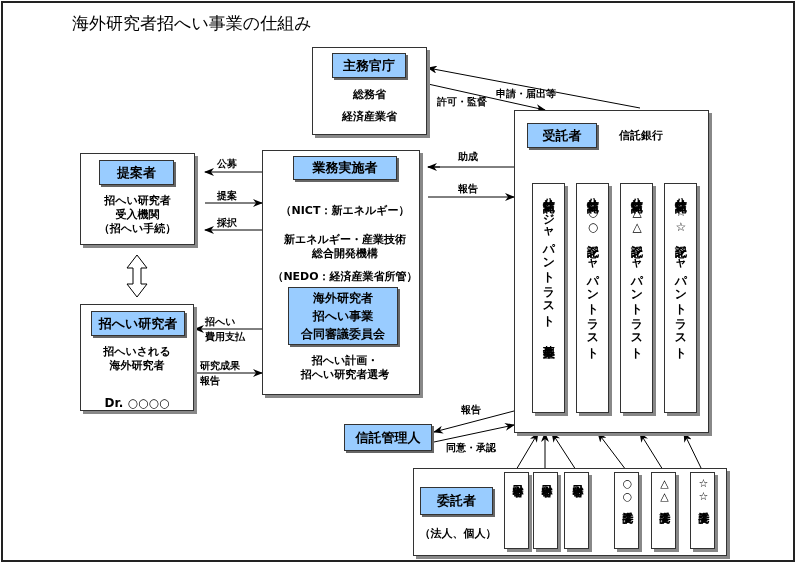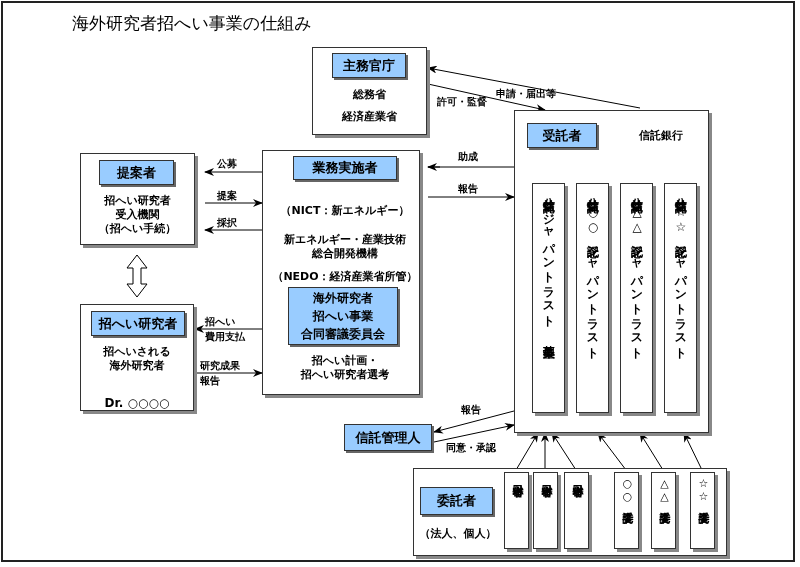--- a/index.html
+++ b/index.html
@@ -66,21 +66,21 @@
 <div class="box" style="left:312px;top:47px;width:115px;height:88px;">
   <div class="hdr" style="left:19px;top:5px;width:74px;height:25px;line-height:23px;">主務官庁</div>
   <div class="txt" style="left:0;width:113px;top:40px;">総務省</div>
   <div class="txt" style="left:0;width:113px;top:62px;">経済産業省</div>
 </div>
 <div class="lbl" style="left:496px;top:68px;margin-top:20px;">申請・届出等</div>
 <div class="lbl" style="left:437px;top:96px;">許可・監督</div>
 
 <div class="box" style="left:514px;top:110px;width:195px;height:323px;">
   <div class="hdr" style="left:12px;top:12px;width:70px;height:25px;line-height:23px;">受託者</div>
-  <div class="txt" style="left:104px;top:18px;margin-left:20px;">信託銀行</div>
+  <div class="txt" style="left:104px;top:18px;">信託銀行</div>
 </div>
 
 <div class="vbox" style="left:532px;top:183px;width:33px;height:230px;">
     <span class="vtext">公益信託　ジャパントラスト　募集型</span>
   </div>
 <div class="vbox" style="left:576px;top:183px;width:33px;height:230px;">
     <span class="vtext">公益信託　○○記念ジャパントラスト</span>
   </div>
 <div class="vbox" style="left:620px;top:183px;width:33px;height:230px;">
     <span class="vtext">公益信託　△△記念ジャパントラスト</span>

